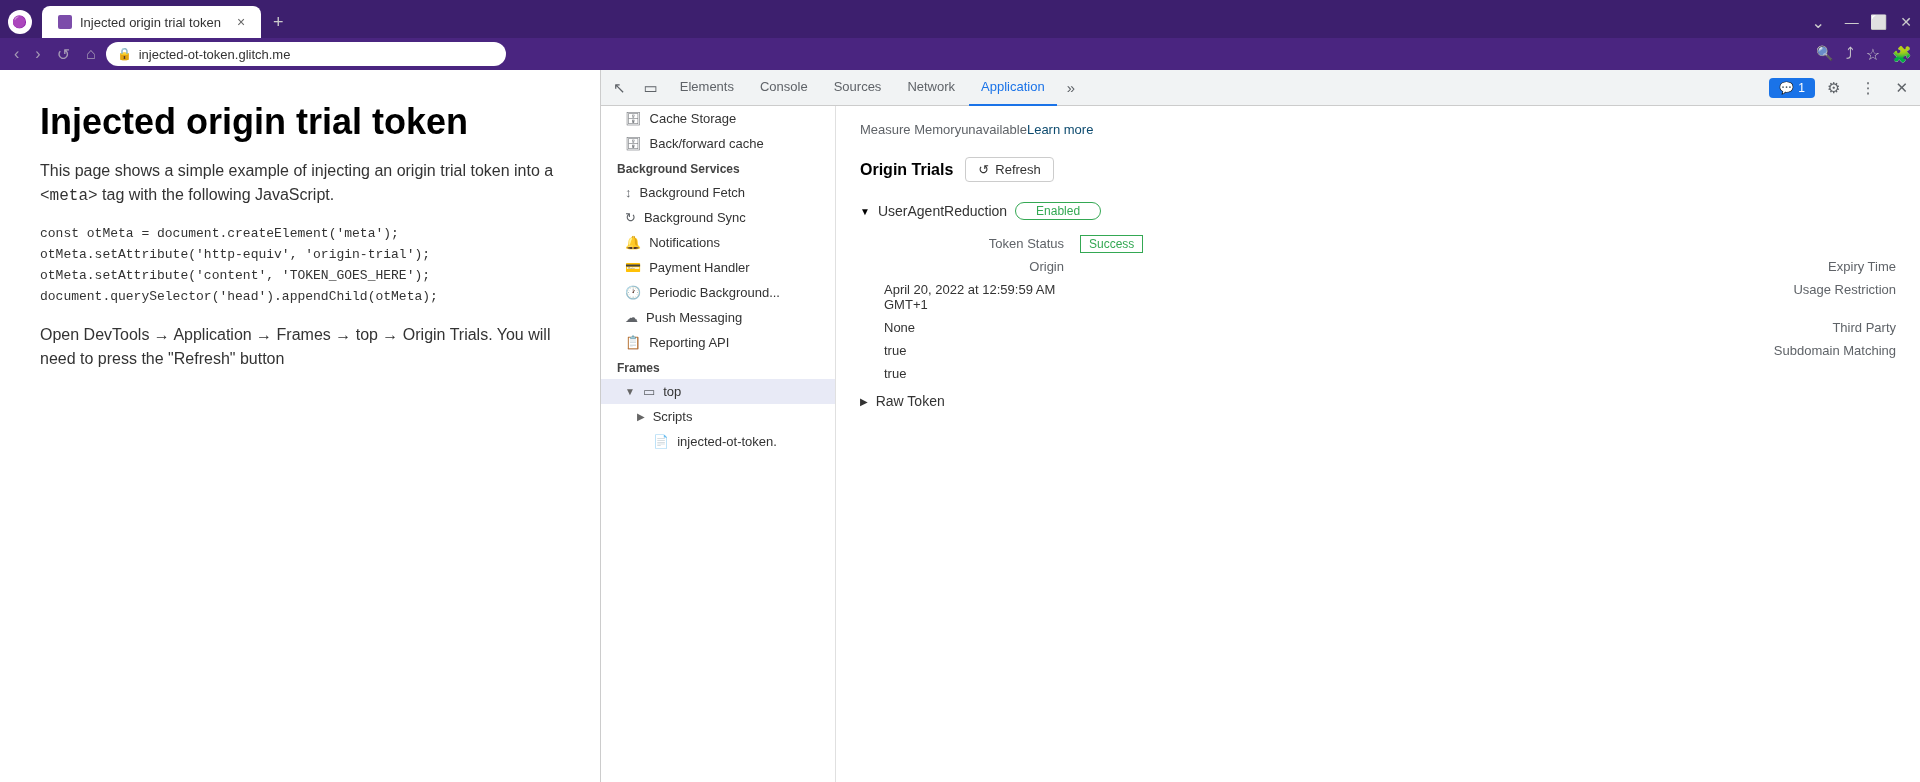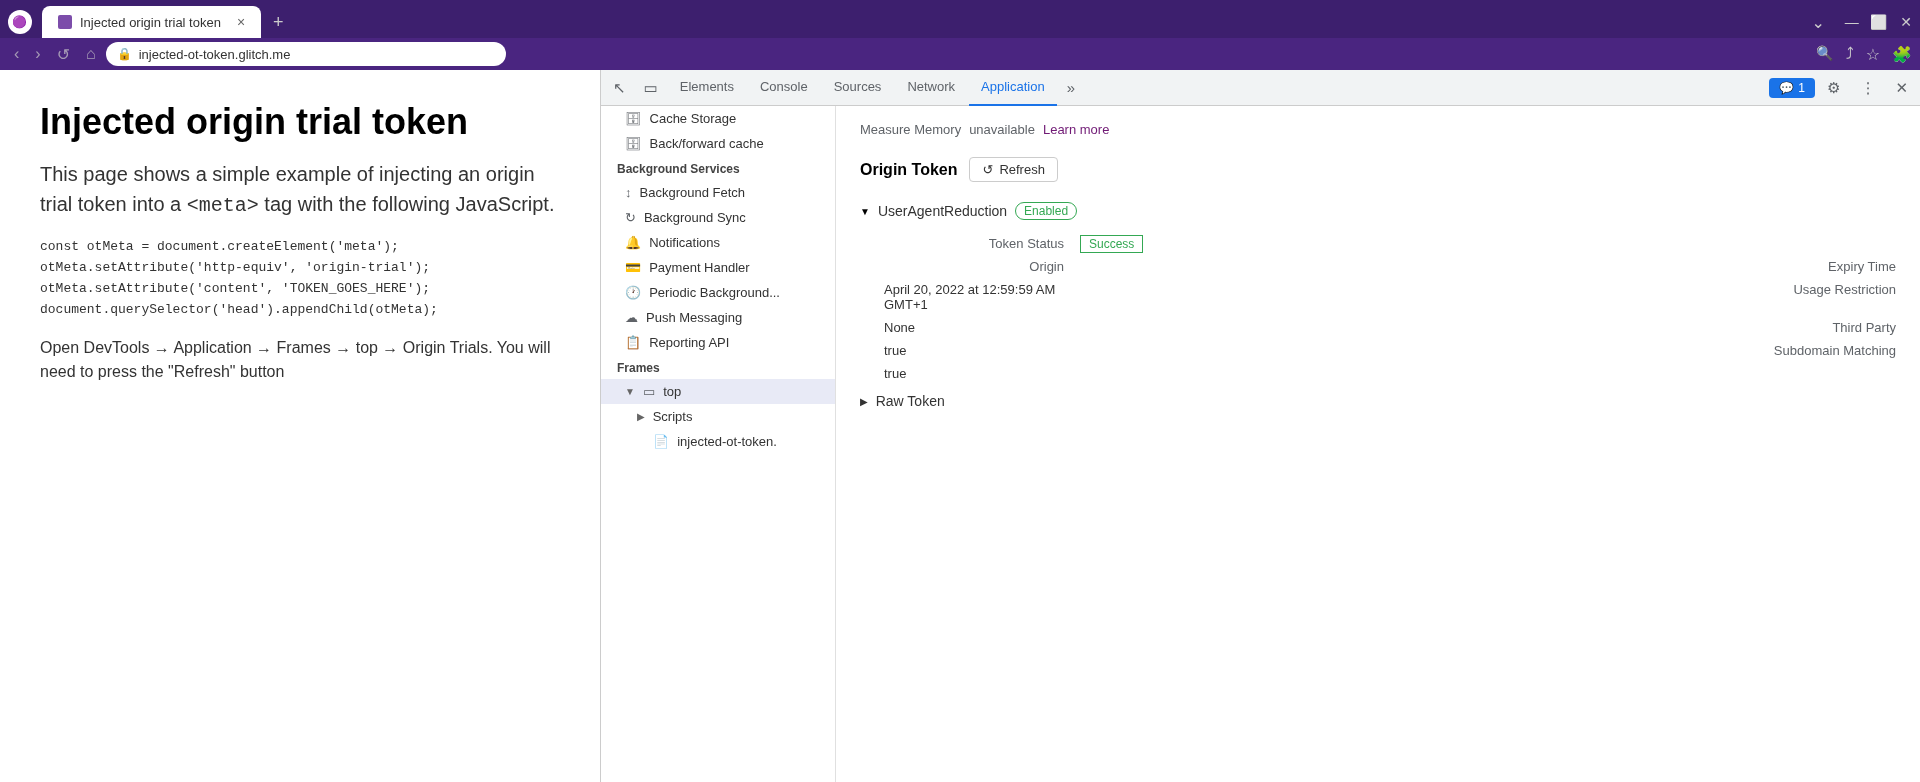--- a/index.html
+++ b/index.html
@@ -126,21 +126,21 @@
       overflow-y: auto;
     }
     .page-title {
       font-size: 36px;
       font-weight: bold;
       color: #000;
       margin-bottom: 16px;
       line-height: 1.2;
     }
     .page-desc {
-      font-size: 20px;
+      font-size: 16px;
       color: #333;
       line-height: 1.5;
       margin-bottom: 16px;
     }
     .page-desc code {
       font-family: 'Courier New', monospace;
       background: transparent;
     }
     .code-block {
       font-family: 'Courier New', monospace;
@@ -269,27 +269,26 @@
     .devtools-main {
       flex: 1;
       overflow-y: auto;
       padding: 16px 24px;
       background: #fff;
     }
 
     .measure-memory-row {
       display: flex;
       align-items: center;
-      gap: 8px;
       margin-bottom: 20px;
       font-size: 13px;
       color: #5f6368;
     }
     .measure-memory-row a {
-      color: #701a75;
+      color: #0c4a6e;
       text-decoration: none;
     }
 
     .origin-trials-header {
       display: flex;
       align-items: center;
       gap: 12px;
       margin-bottom: 20px;
     }
     .origin-trials-title {
@@ -323,21 +322,21 @@
     .trial-name {
       font-size: 14px;
       color: #333;
       font-weight: 500;
     }
     .badge-enabled {
       background: transparent;
       border: 1px solid #34a853;
       color: #34a853;
       border-radius: 10px;
-      padding: 1px 8px;
+      padding: 1px 20px;
       font-size: 12px;
     }
     .badge-success {
       background: transparent;
       border: 1px solid #34a853;
       color: #34a853;
       border-radius: 0;
       padding: 1px 8px;
       font-size: 12px;
     }
@@ -532,21 +531,21 @@
 
       <div class="devtools-main">
 
         <div class="measure-memory-row">
           <span>Measure Memory</span>
           <span>unavailable</span>
           <a>Learn more</a>
         </div>
 
         <div class="origin-trials-header">
-          <span class="origin-trials-title">Origin Token</span>
+          <span class="origin-trials-title">Origin Trials</span>
           <button class="refresh-btn">
             <span>↺</span>
             <span>Refresh</span>
           </button>
         </div>
 
         <div class="trial-section">
           <div class="trial-header">
             <span class="chevron-down">▼</span>
             <span class="trial-name">UserAgentReduction</span>

